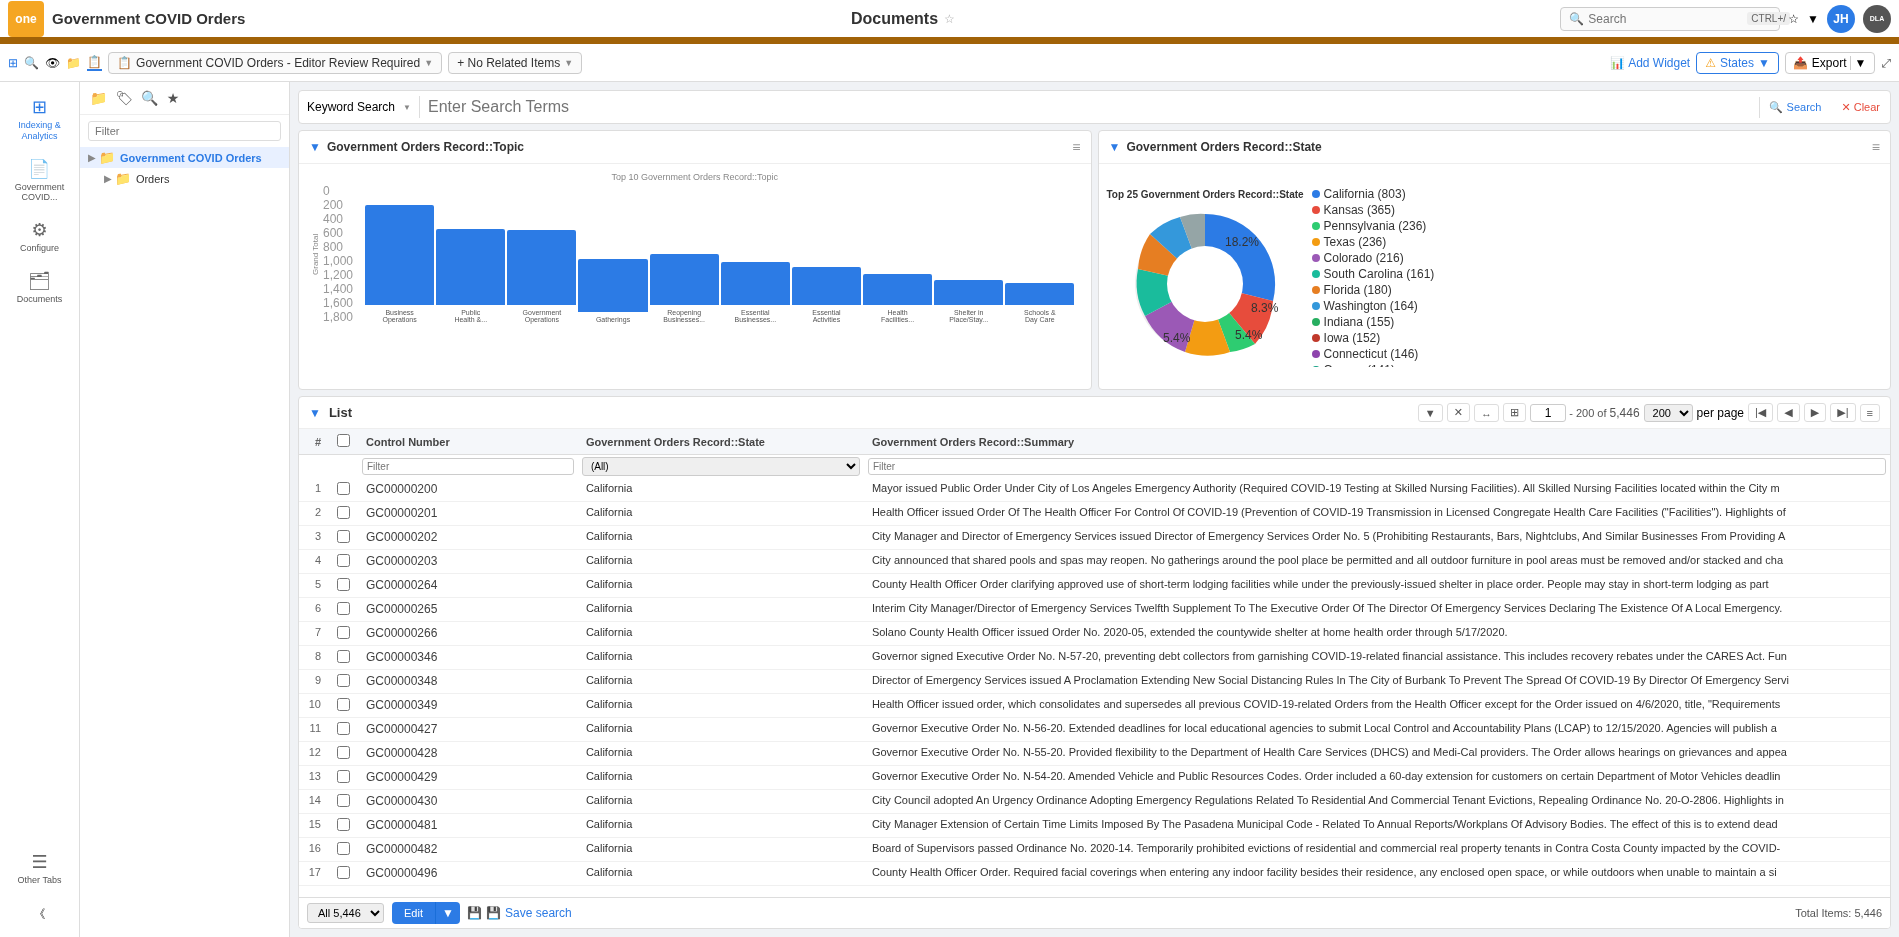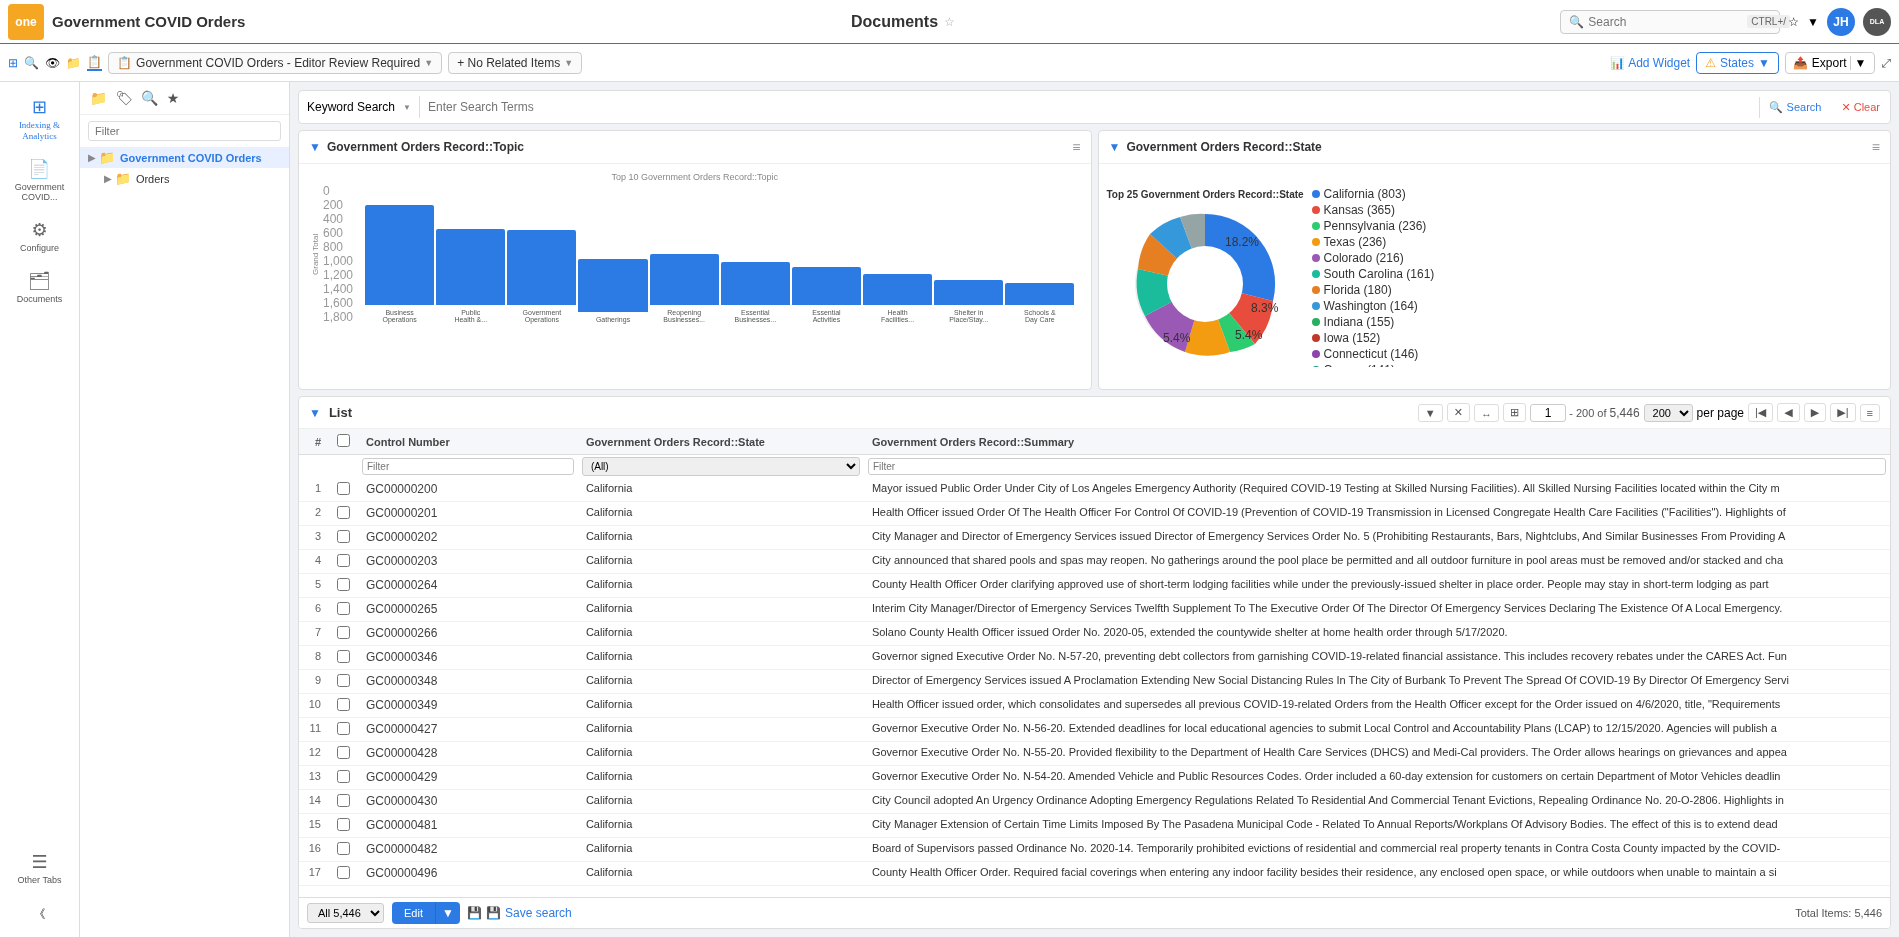--- a/index.html
+++ b/index.html
@@ -1,21 +1,21 @@
 <!DOCTYPE html>
 <html><head>
   <meta charset="utf-8">
   <style>
     * { box-sizing: border-box; margin: 0; padding: 0; font-family: Arial, sans-serif; font-size: 12px; }
     body { background: #f0f2f5; overflow: hidden; }
 
     
     .topbar {
       display: flex; align-items: center; background: #fff; height: 44px;
-      border-bottom: 1px solid #a16207; padding: 0 8px; gap: 8px;
+      border-bottom: 7px solid #a16207; padding: 0 8px; gap: 8px;
     }
     .logo-box {
       background: #f5a623; width: 36px; height: 36px; display: flex;
       align-items: center; justify-content: center; border-radius: 4px;
       color: #fff; font-weight: bold; font-size: 11px; flex-shrink: 0;
     }
     .app-title {
       font-size: 15px; font-weight: 600; color: #333; white-space: nowrap;
     }
     .topbar-center { flex: 1; display: flex; justify-content: center; align-items: center; gap: 6px; }
@@ -62,21 +62,21 @@
       display: flex; flex-direction: column; align-items: center; padding: 8px 0; gap: 4px;
     }
     .sidebar-item {
       display: flex; flex-direction: column; align-items: center; padding: 6px 4px;
       cursor: pointer; border-radius: 4px; width: 72px; text-align: center;
     }
     .sidebar-item.active { color: #2c7be5; }
     .sidebar-item .icon { font-size: 18px; color: #666; }
     .sidebar-item.active .icon { color: #2c7be5; }
     .sidebar-item .label { font-size: 9px; color: #555; margin-top: 2px; line-height: 1.2; }
-    .sidebar-item.active .label { color: #2c7be5; font-family: Liberation Serif, serif; }
+    .sidebar-item.active .label { color: #2c7be5; }
 
     
     .file-panel {
       width: 210px; background: #fff; border-right: 1px solid #ddd;
       display: flex; flex-direction: column; overflow: hidden;
     }
     .file-panel-toolbar {
       display: flex; align-items: center; padding: 6px 8px; gap: 4px; border-bottom: 1px solid #eee;
     }
     .file-panel-toolbar .icon-btn { background: none; border: none; cursor: pointer; color: #555; font-size: 14px; padding: 2px; }
@@ -102,21 +102,21 @@
       display: flex; align-items: center; background: #fff; border: 1px solid #ddd;
       border-radius: 4px; gap: 0; height: 34px;
     }
     .search-type-dropdown {
       border: none; border-right: 1px solid #ddd; padding: 4px 8px;
       background: transparent; font-size: 11px; cursor: pointer;
       display: flex; align-items: center; gap: 4px; white-space: nowrap;
     }
     .search-type-dropdown::after { content: '▼'; font-size: 8px; color: #888; margin-left: 4px; }
     .search-input {
-      flex: 1; border: none; outline: none; padding: 4px 8px; font-size: 12px; color: #999;
+      flex: 1; border: none; outline: none; padding: 4px 8px; font-size: 16px; color: #999;
     }
     .search-btn { background: transparent; border: none; border-left: 1px solid #ddd; padding: 4px 10px; cursor: pointer; color: #2c7be5; font-size: 11px; }
     .clear-btn { background: transparent; border: none; padding: 4px 10px; cursor: pointer; color: #e74c3c; font-size: 11px; }
 
     
     .charts-row { display: flex; gap: 6px; height: 260px; }
     .chart-panel {
       background: #fff; border: 1px solid #ddd; border-radius: 4px; flex: 1; display: flex; flex-direction: column; overflow: hidden;
     }
     .chart-header {

